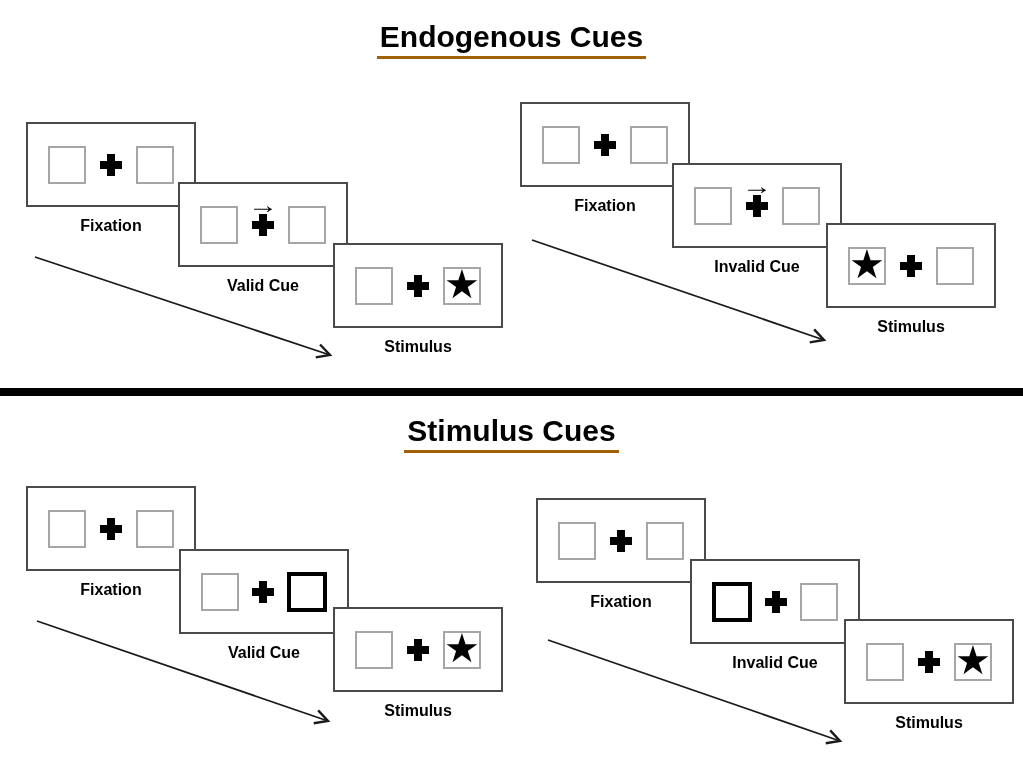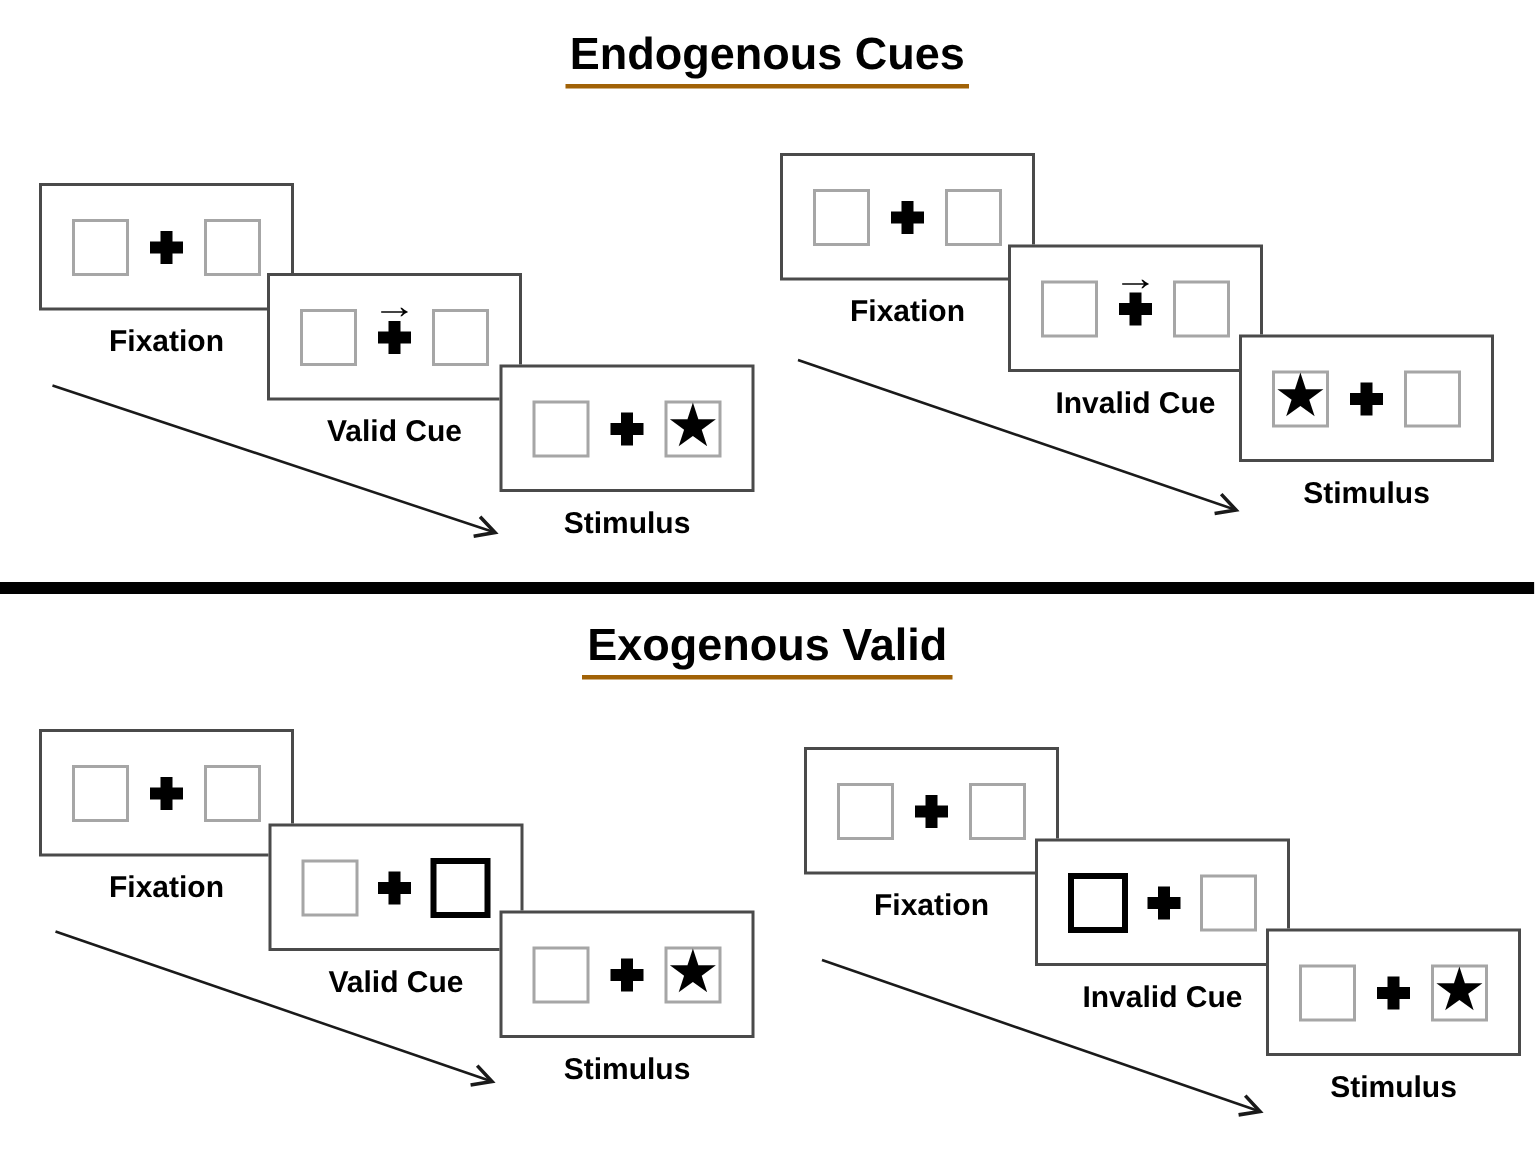--- a/index.html
+++ b/index.html
@@ -36,21 +36,21 @@
     width: 170px; height: 85px;
     background: #ffffff;
     border: 2px solid #4a4a4a;
     box-sizing: border-box;
     display: flex; align-items: center; justify-content: space-between;
     padding: 0 20px;
   }
   .step-label {
     margin-top: 10px;
     text-align: center;
-    font-size: 20px; font-weight: bold;
+    font-size: 16px; font-weight: bold;
     white-space: nowrap;
   }
   .sq {
     width: 38px; height: 38px;
     box-sizing: border-box;
     border: 2px solid #a6a6a6;
     background: #ffffff;
     display: flex; align-items: center; justify-content: center;
     flex: 0 0 auto;
   }
@@ -188,21 +188,21 @@
           <path d="M1,1 L8.5,5 L1,9" fill="none" stroke="#1a1a1a" stroke-width="1.4"></path>
         </marker>
       </defs>
       <line x1="4" y1="6" x2="296" y2="106" stroke="#1a1a1a" stroke-width="1.7" marker-end="url(#ah2)"></line>
     </svg>
   </div>
 
   <div class="divider" style="top:388px;"></div>
 
   <div class="section-title" style="top:414px;">
-    <span class="title-text">Exogenous Valid</span>
+    <span class="title-text">Stimulus Cues</span>
   </div>
 
   <div>
     <div class="step z1" style="left:26px; top:486px;">
       <div class="panel">
         <span class="sq"></span>
         <span class="center-col">
             <span class="plus"></span>
           </span>
         <span class="sq"></span>

